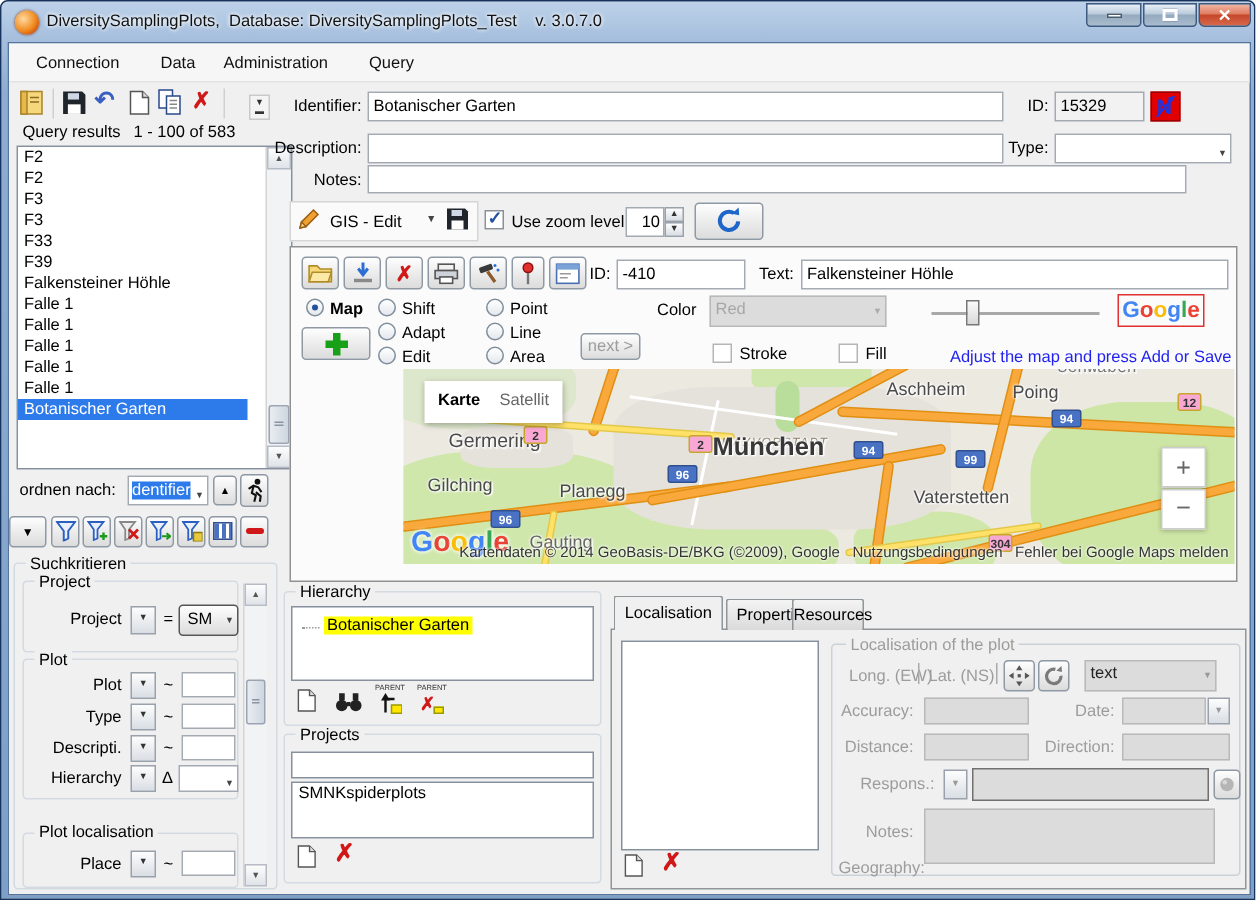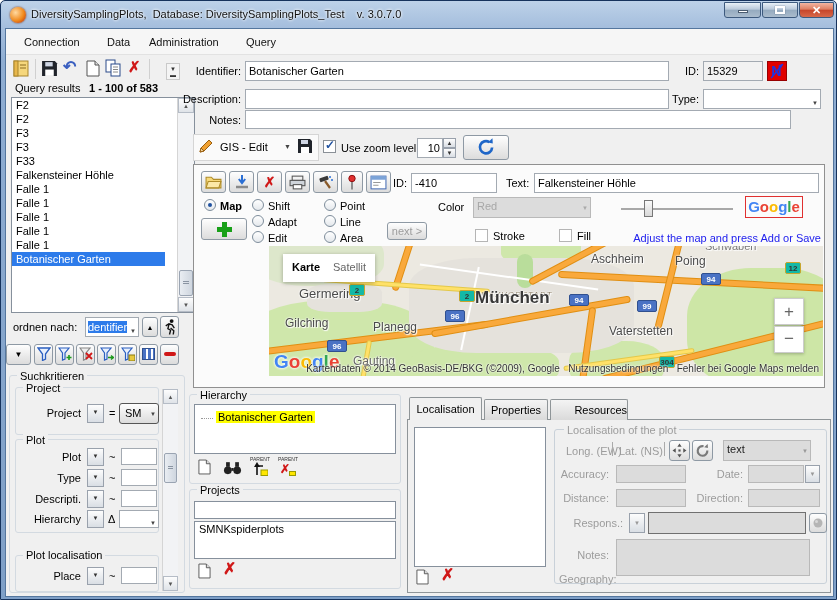--- a/index.html
+++ b/index.html
@@ -42,21 +42,21 @@
   
   #map{left:268px;top:245px;width:554px;height:130px;background:#ece9e1;overflow:hidden;}
   .mpatch{position:absolute;background:#cfe7ab;border-radius:40%;}
   .murban{position:absolute;background:#e5e2dc;border-radius:30%;}
   .road-o{position:absolute;background:#f9a93c;box-shadow:0 0 0 1px #e08f13;border-radius:3px;}
   .road-y{position:absolute;background:#ffe168;box-shadow:0 0 0 1px #e3c84a;border-radius:2px;}
   .road-w{position:absolute;background:#fff;}
   .mlabel{position:absolute;color:#4a4a4a;text-shadow:0 0 2px #fff,0 0 2px #fff,1px 1px 1px #fff;white-space:nowrap;}
   .bdg{position:absolute;font-weight:bold;font-size:8px;text-align:center;line-height:11px;border-radius:2px;}
   .bdg-b{width:20px;height:12px;background:#4a72c4;color:#fff;border:1px solid #30508f;}
-  .bdg-y{width:16px;height:12px;background:#14b8a6;color:#333;border:1px solid #c8a52d;}
+  .bdg-y{width:16px;height:12px;background:#f9a8d4;color:#333;border:1px solid #c8a52d;}
   .g0,.g3{color:#4285F4}.g1,.g5{color:#EA4335}.g2{color:#FBBC05}.g4{color:#34A853}
   .glogo span{font-weight:bold;}
   icon,svg{display:block;}
 </style>
 </head>
 <body>
 
 <div id="win">
   <div class="abs" id="client"></div>
 
@@ -103,29 +103,30 @@
         <path d="M8 8h5M8 10.5h5M8 13h5" stroke="#888"></path>
       </svg>
   </div>
   <div class="abs redx" style="left:127px;top:57px;font-size:15px;"><span>✗</span></div>
   <div class="abs" style="left:148px;top:58px;width:1px;height:20px;background:#d0d0d0;"></div>
   <div class="abs" style="left:165px;top:62px;width:14px;height:17px;border:1px solid #c9c9c9;background:#f4f4f4;text-align:center;">
       <span style="font-size:6px;color:#333;display:block;line-height:6px;margin-top:2px;">▼<br>▬</span>
     </div>
 
   <div class="abs lbl" style="left:14px;top:81px;">Query results</div>
-  <div class="abs lbl" style="left:88px;top:81px;font-weight:bold;">1 - 100 of 583</div>
+  <div class="abs lbl" style="left:88px;top:81px;">1 - 100 of 583</div>
 
   <div class="abs lb" style="left:10px;top:96px;width:184px;height:216px;">
     <div style="width:153px;">
       <div class="lb-item">F2</div>
       <div class="lb-item">F2</div>
       <div class="lb-item">F3</div>
       <div class="lb-item">F3</div>
       <div class="lb-item">F33</div>
+      <div class="lb-item">F39</div>
       <div class="lb-item">Falkensteiner Höhle</div>
       <div class="lb-item">Falle 1</div>
       <div class="lb-item">Falle 1</div>
       <div class="lb-item">Falle 1</div>
       <div class="lb-item">Falle 1</div>
       <div class="lb-item">Falle 1</div>
       <div class="lb-item sel">Botanischer Garten</div>
     </div>
     <div class="abs sb" style="right:0;top:0;width:17px;height:214px;">
       <div class="sb-btn" style="top:0;">▲</div>
@@ -394,21 +395,21 @@
     <div class="road-o" style="left:290px;top:33px;width:275px;height:5px;transform:rotate(3deg);"></div>
     <div class="road-o" style="left:255px;top:8px;width:110px;height:5px;transform:rotate(-28deg);"></div>
     <div class="road-o" style="left:398px;top:-12px;width:5px;height:95px;transform:rotate(14deg);"></div>
     <div class="road-o" style="left:330px;top:102px;width:235px;height:5px;transform:rotate(-14deg);"></div>
     <div class="road-o" style="left:132px;top:-10px;width:5px;height:55px;transform:rotate(18deg);"></div>
     <div class="road-o" style="left:316px;top:62px;width:5px;height:75px;transform:rotate(8deg);"></div>
     <div class="road-y" style="left:55px;top:38px;width:165px;height:3px;transform:rotate(4deg);"></div>
     <div class="road-y" style="left:295px;top:112px;width:130px;height:3px;transform:rotate(-8deg);"></div>
     <div class="road-y" style="left:95px;top:95px;width:3px;height:45px;transform:rotate(10deg);"></div>
 
-    <div class="mlabel" style="left:436px;top:-6px;color:#777;">Schwaben</div>
+    <div class="mlabel" style="left:436px;top:-6px;color:#777;font-family:Liberation Mono, monospace;">Schwaben</div>
     <div class="mlabel" style="left:322px;top:6px;font-size:12px;">Aschheim</div>
     <div class="mlabel" style="left:406px;top:8px;font-size:12px;">Poing</div>
     <div class="mlabel" style="left:212px;top:44px;font-size:8px;color:#8a7d66;letter-spacing:1px;font-style:italic;">MAXVORSTADT</div>
     <div class="mlabel" style="left:30px;top:40px;font-size:13px;">Germering</div>
     <div class="mlabel" style="left:206px;top:42px;font-size:17px;font-weight:bold;color:#383838;">München</div>
     <div class="mlabel" style="left:16px;top:70px;font-size:12px;">Gilching</div>
     <div class="mlabel" style="left:104px;top:74px;font-size:12px;">Planegg</div>
     <div class="mlabel" style="left:340px;top:78px;font-size:12px;">Vaterstetten</div>
     <div class="mlabel" style="left:84px;top:108px;font-size:12px;color:#666;">Gauting</div>
 
@@ -483,21 +484,21 @@
       <svg width="13" height="16" viewBox="0 0 14 17">
         <path d="M1 1h8l4 4v11H1z" fill="#fff" stroke="#555"></path>
         <path d="M9 1v4h4" fill="#ddd" stroke="#555"></path>
       </svg>
     </div>
   <div class="abs redx" style="left:222px;top:558px;font-size:16px;"><span>✗</span></div>
 
   <div class="abs" style="left:406px;top:418px;width:424px;height:174px;background:#f0f0f0;border:1px solid #8f9598;"></div>
   <div class="tab active" style="left:408px;top:396px;width:73px;height:23px;"><span>Localisation</span></div>
   <div class="tab" style="left:483px;top:398px;width:64px;height:21px;"><span>Properties</span></div>
-  <div class="tab" style="left:549px;top:398px;width:78px;height:21px;text-align:right;"><span>Resources</span></div>
+  <div class="tab" style="left:527px;top:398px;width:48px;height:21px;"><span>Resources</span></div>
 
   <div class="abs lb" style="left:413px;top:426px;width:132px;height:140px;"></div>
   <div class="abs" style="left:415px;top:568px;">
       <svg width="13" height="16" viewBox="0 0 14 17">
         <path d="M1 1h8l4 4v11H1z" fill="#fff" stroke="#555"></path>
         <path d="M9 1v4h4" fill="#ddd" stroke="#555"></path>
       </svg>
     </div>
   <div class="abs redx" style="left:440px;top:564px;font-size:16px;"><span>✗</span></div>
 

